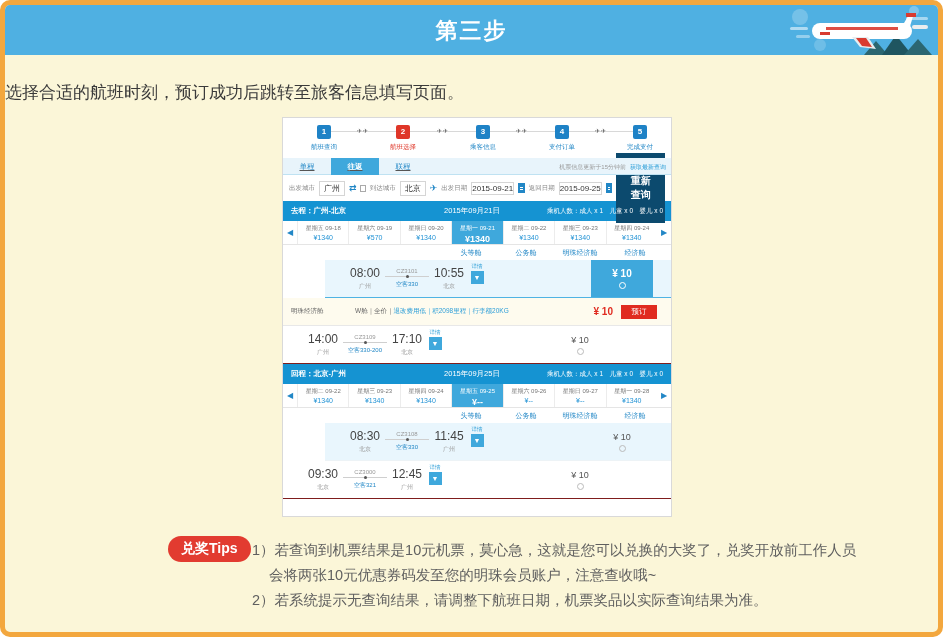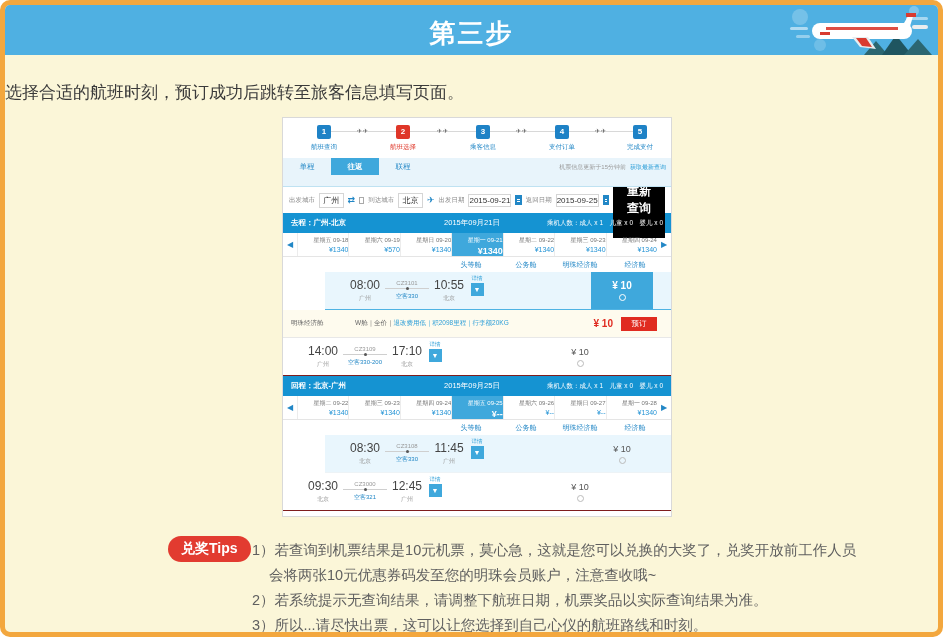--- a/index.html
+++ b/index.html
@@ -4,21 +4,21 @@
 <style>
   * { margin:0; padding:0; box-sizing:border-box; }
   html,body { width:943px; height:637px; }
   body { font-family:"Liberation Sans","DejaVu Sans",sans-serif; background:#fff; }
   .page { position:relative; width:943px; height:637px; background:#FBF6D8;
           border:5px solid #F3A73E; border-radius:10px; overflow:hidden; }
 
   
   .hdr { position:relative; height:50px; background:#4FB0E2; }
   .hdr-title { position:absolute; left:0; right:0; top:11px; text-align:center;
-               color:#fff; font-size:26px; font-weight:bold; letter-spacing:2px; }
+               color:#fff; font-size:22px; font-weight:bold; letter-spacing:2px; }
   .hdr-art { position:absolute; right:2px; top:0; width:150px; height:50px; }
 
   
   .intro { position:absolute; left:0; right:0; top:76px; 
            color:#3A3A3A; font-size:17px; }
 
   
   .panel { position:absolute; left:277px; top:112px; width:390px; height:400px;
            background:#fff; border:1px solid #D9D9D9; font-size:7px; color:#555; overflow:hidden; }
 
@@ -28,53 +28,53 @@
   .step-box { position:absolute; top:7px; width:14px; height:14px; border-radius:2px;
               background:#1E82C6; color:#fff; font-size:8px; font-weight:bold;
               text-align:center; line-height:14px; }
   .step-box.active { background:#DF3628; }
   .step-lbl { position:absolute; top:25px; width:44px; text-align:center;
               font-size:6.5px; color:#2287C6; }
   .step-lbl.active { color:#DF3628; }
   .conn { position:absolute; top:9px; width:24px; text-align:center; font-size:6px; color:#555; letter-spacing:1px; }
 
   
-  .tabs { position:relative; height:29px; background:#E8F4FB; display:flex; align-items:flex-start;
-          border-bottom:1px solid #BFE2F2; }
+  .tabs { position:relative; height:17px; background:#E8F4FB; display:flex; align-items:center;
+          border-bottom:1px solid #BFE2F2;text-decoration:underline; }
   .tab { width:48px; text-align:center; line-height:17px; font-size:7.5px; color:#2287C6; cursor:default; }
   .tab.active { background:#3FA8DC; color:#fff; font-weight:bold; }
   .tabs-note { position:absolute; right:5px; top:5px; font-size:6px; color:#999; }
   .tabs-note .lnk { color:#2E9FD8; margin-left:4px; }
 
   
   .search { height:26px; display:flex; align-items:center; padding:0 6px; background:#fff; gap:4px; }
   .s-lbl { font-size:6.5px; color:#888; white-space:nowrap; }
   .s-val { font-size:8px; color:#333; border:1px solid #D5D5D5; padding:1px 0; width:38px;
            text-align:center; white-space:nowrap; }
   .s-val.date { width:50px; }
   .swap { color:#2287C6; font-size:9px; font-weight:bold; }
   .chk { width:7px; height:7px; border:1px solid #AAA; background:#fff; display:inline-block; }
   .cal { width:10px; height:10px; background:#2287C6; display:inline-block; position:relative; }
   .cal::after { content:""; position:absolute; left:2px; right:2px; top:4px; height:1px;
                 background:#fff; box-shadow:0 2px 0 #fff; }
-  .requery { margin-left:auto; background:#000000; color:#fff; font-size:12px; font-weight:bold;
+  .requery { margin-left:auto; background:#0c4a6e; color:#fff; font-size:10px; font-weight:bold;
              border:none; padding:21px 11px; }
 
   
   .secbar { height:20px; background:#1593D2; color:#fff; display:flex; align-items:center;
             padding:0 8px; }
   .secbar .t { font-size:7.5px; font-weight:bold; width:120px; }
   .secbar .d { font-size:7.5px; flex:1; text-align:center; }
   .secbar .p { font-size:6.5px; width:130px; text-align:right; }
 
   
   .days { display:flex; height:24px; border-bottom:1px solid #E5E5E5; background:#fff; }
   .arr { width:14px; display:flex; align-items:center; justify-content:center;
          color:#2287C6; font-size:8px; }
-  .day { flex:1; border-left:1px solid #ECECEC; text-align:right; padding-top:3px; }
+  .day { flex:1; border-left:1px solid #ECECEC; text-align:center; padding-top:3px; }
   .day .dn { font-size:6px; color:#777; white-space:nowrap; }
   .day .dp { font-size:7px; color:#2393D5; margin-top:1px; }
   .day.active { background:#3FA8DC; }
   .day.active .dn, .day.active .dp { color:#fff; }
   .day.active .dp { font-size:9px; font-weight:bold; }
 
   
   .cabins { position:relative; height:15px; background:#fff; }
   .cab { position:absolute; top:3px; font-size:7px; color:#2287C6; text-align:center; }
   .cab.c1 { left:166px; width:44px; } .cab.c2 { left:221px; width:44px; }
@@ -391,16 +391,15 @@
       </div>
     </div>
 
   </div>
 
   <div class="tips-badge">兑奖Tips</div>
   <div class="tips">
     <div>1）若查询到机票结果是10元机票，莫心急，这就是您可以兑换的大奖了，兑奖开放前工作人员</div>
     <div class="ind">会将两张10元优惠券码发至您的明珠会员账户，注意查收哦~</div>
     <div>2）若系统提示无查询结果，请调整下航班日期，机票奖品以实际查询结果为准。</div>
-    <div>3）所以...请尽快出票，这可以让您选择到自己心仪的航班路线和时刻。</div>
   </div>
 
 </div>
 
 </body></html>

